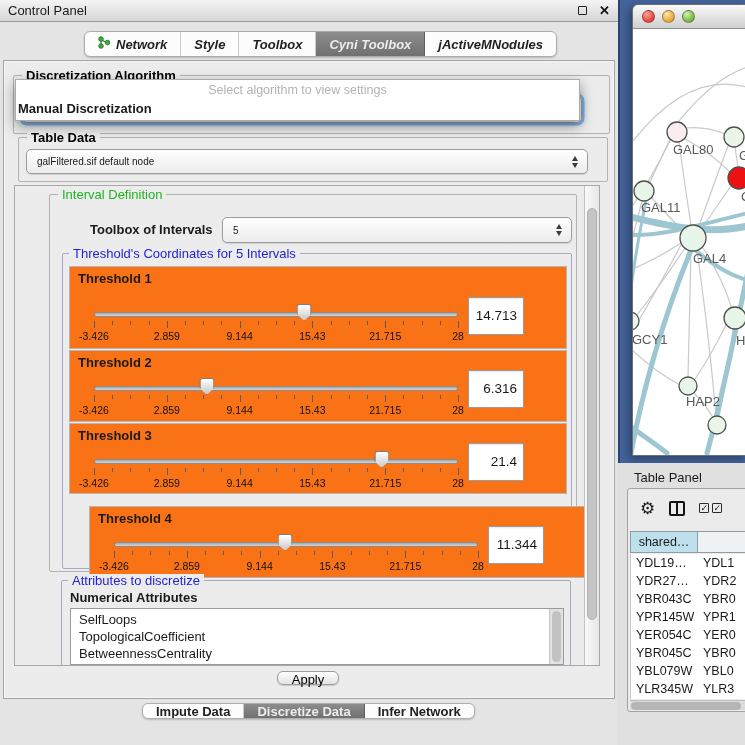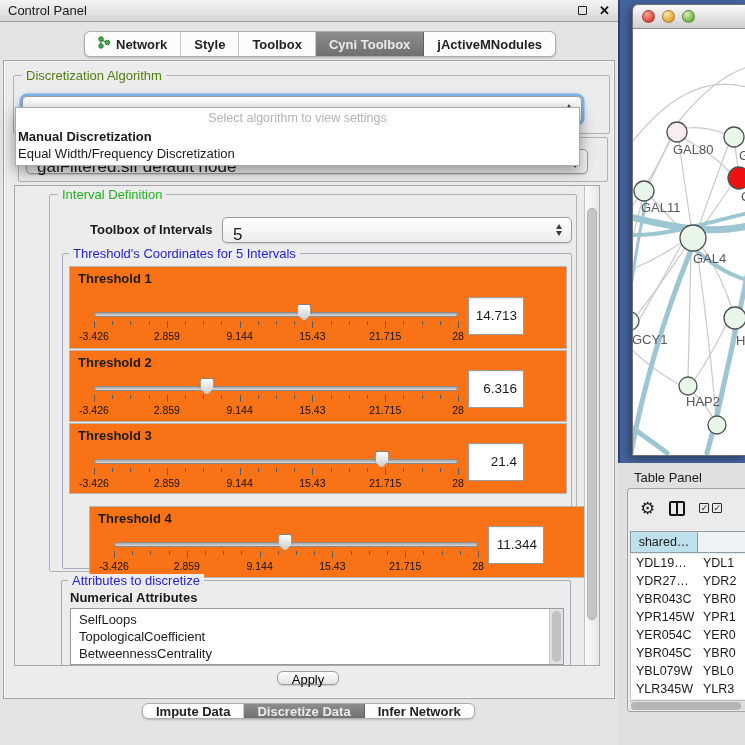--- a/index.html
+++ b/index.html
@@ -15,43 +15,43 @@
   .float-box{width:9px;height:9px;border:1.5px solid #222;border-radius:1px;margin-right:12px;cursor:default;}
   .close-x{font-size:13px;font-weight:bold;color:#111;cursor:default;}
 
   
   .seg{display:flex;border:1px solid #aeaeae;border-radius:6px;background:#fcfcfc;overflow:hidden;
        box-shadow:0 1px 2px rgba(0,0,0,.2);}
   .seg>div{display:flex;align-items:center;gap:5px;padding:0 13px;font-size:13px;font-weight:600;
        border-right:1px solid #cacaca;white-space:nowrap;cursor:default;color:#222;}
   .seg>div:last-child{border-right:none;}
   .seg>div.sel{background:linear-gradient(#8d8d8d,#707070);color:#ececec;border-right-color:#5f5f5f;}
-  #top-tabs{left:84px;top:31px;height:26px;}
+  #top-tabs{left:84px;top:31px;height:26px;font-style:italic;}
   #bottom-tabs{left:142px;top:703px;height:16px;}
 
   
   #main-panel{left:3px;top:60px;width:612px;height:639px;background:#ececec;border:1px solid #a3a3a3;
       box-shadow:inset 0 0 0 1px #f6f6f6;}
   .group{position:absolute;border:1px solid #b2b2b2;border-radius:2px;}
   .g-label{position:absolute;font-size:13px;background:#ececec;padding:0 4px;white-space:nowrap;line-height:13px;}
   .g-green{color:#22b422;}
   .g-blue{color:#2323d6;}
-  .g-dark{color:#4d7c0f;}
+  .g-dark{color:#000000;font-weight:bold;}
 
   
   .combo{position:absolute;border:1px solid #9d9d9d;border-radius:5px;background:linear-gradient(#ffffff,#ececec);
-     display:flex;font-size:17px;padding:7px 26px 0 10px;box-shadow:0 1px 1px rgba(0,0,0,.12);}
+     display:flex;align-items:center;font-size:10px;padding:0 26px 0 10px;box-shadow:0 1px 1px rgba(0,0,0,.12);}
   .steppers{position:absolute;right:9px;top:50%;transform:translateY(-50%);display:flex;flex-direction:column;gap:2px;}
   .stp-up{width:0;height:0;border-left:3.5px solid transparent;border-right:3.5px solid transparent;border-bottom:5px solid #3c3c3c;}
   .stp-dn{width:0;height:0;border-left:3.5px solid transparent;border-right:3.5px solid transparent;border-top:5px solid #3c3c3c;}
   .focus-ring{box-shadow:0 0 0 2.5px #7cb0e6,0 0 6px #7cb0e6;}
 
   
   #algo-popup{left:11px;top:78px;width:565px;background:#ffffff;border:1px solid #ababab;
-     box-shadow:0 5px 14px rgba(0,0,0,.4);z-index:30;padding-bottom:3px;margin-top:28px;}
+     box-shadow:0 5px 14px rgba(0,0,0,.4);z-index:30;padding-bottom:3px;}
   #popup-hint{height:20px;line-height:20px;text-align:center;color:#b3b3b3;font-size:12.5px;}
   .popup-item{height:17px;line-height:17px;font-size:13px;padding-left:2px;}
   .popup-item.bold{font-weight:bold;}
 
   
   #scrollpane{left:10px;top:124px;width:586px;height:481px;border:1px solid #a8a8a8;background:#ececec;overflow:hidden;top:124px;}
   #vscroll{position:absolute;right:0;top:0;width:15px;height:100%;background:linear-gradient(to right,#fafafa,#e6e6e6);
      border-left:1px solid #c2c2c2;}
   #vscroll .thumb{position:absolute;left:2px;width:10px;border-radius:6px;background:#c5c5c5;border:1px solid #b2b2b2;}
 
@@ -173,21 +173,20 @@
         <span class="steppers">
             <span class="stp-up"></span>
             <span class="stp-dn"></span>
           </span>
       </div>
     </div>
 
     <div class="abs" id="algo-popup" style="top:18px;">
       <div id="popup-hint">Select algorithm to view settings</div>
       <div class="popup-item bold">Manual Discretization</div>
-      <div class="popup-item">Equal Width/Frequency Discretization</div>
     </div>
 
     <div class="group" id="tabledata-group" style="left:14px;top:76px;width:590px;height:45px;">
       <span class="g-label g-dark" style="left:8px;top:-7px;">Table Data</span>
       <div class="combo" style="left:7px;top:11px;width:562px;height:25px;">
         <span>galFiltered.sif default node</span>
         <span class="steppers">
             <span class="stp-up"></span>
             <span class="stp-dn"></span>
           </span>

